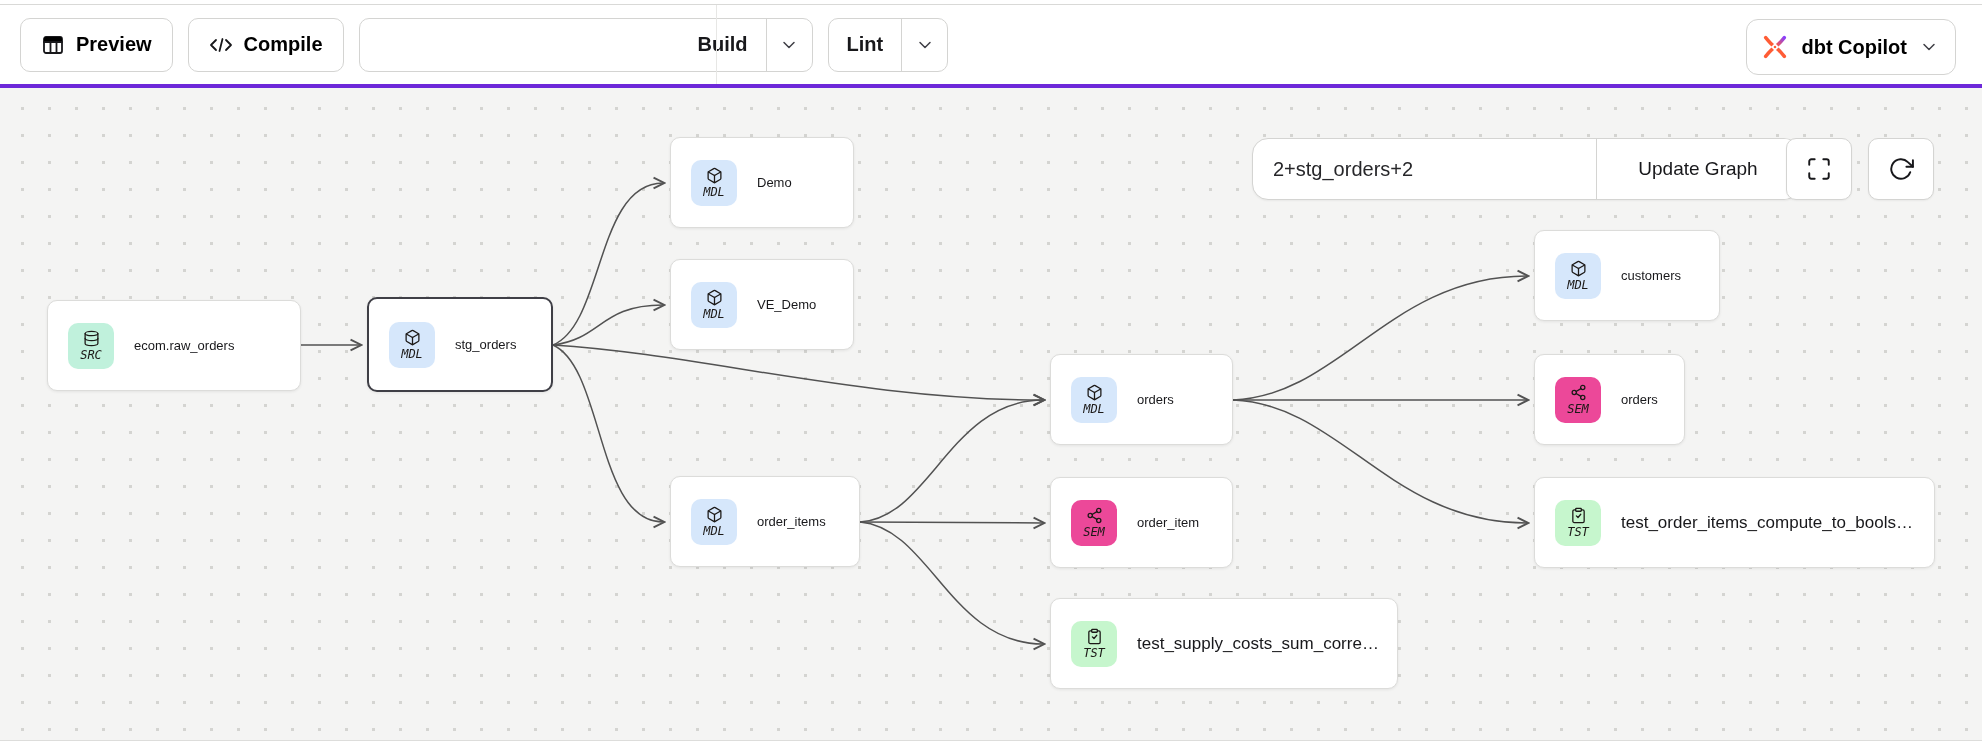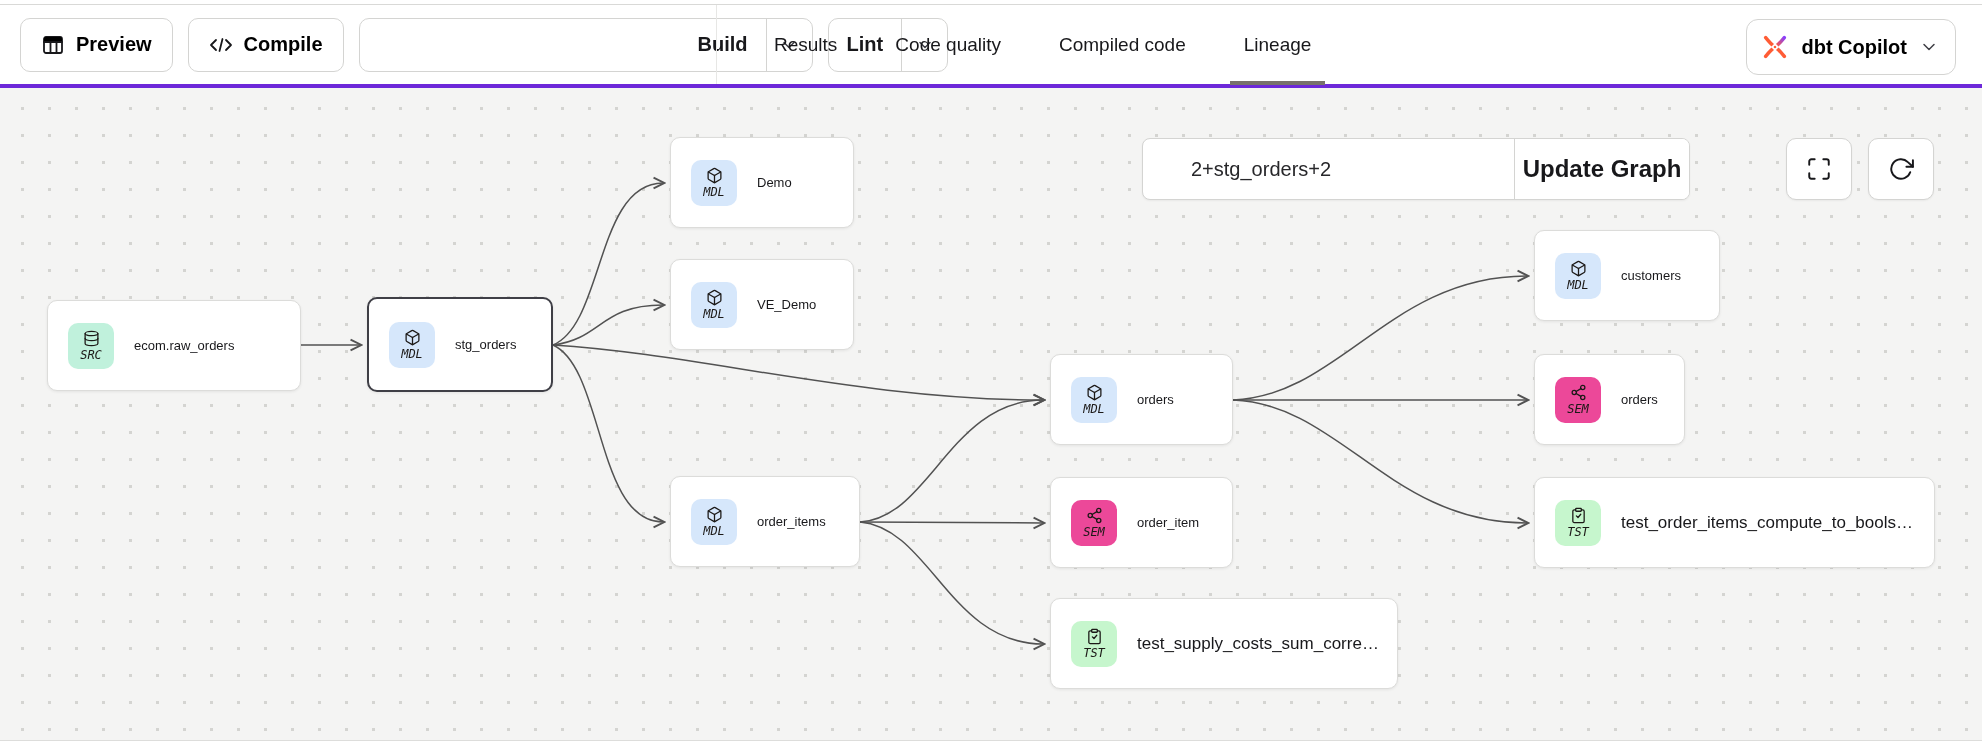--- a/index.html
+++ b/index.html
@@ -40,27 +40,27 @@
            display:flex; flex-direction:column; align-items:center; justify-content:center; gap:2px; }
   .badge svg { width:17px; height:17px; stroke:#1c1917; }
   .btxt { font-family:"DejaVu Sans Mono", monospace; font-size:12px; font-weight:500; color:#1c1917; line-height:1;font-style:italic; }
   .badge--src { background:#c0f1dc; }
   .badge--mdl { background:#d6e7fb; }
   .badge--sem { background:#ec4899;text-align:center; }
   .badge--tst { background:#c6f6cd; }
   .nlabel { font-size:13px; color:#18181b; white-space:nowrap; overflow:hidden; text-overflow:ellipsis; }
 
   
-  .selector-group { position:absolute; left:1142px; top:50px; width:548px; height:62px; background:#fff;
-                    border:1px solid #d4d4d2; border-radius:8px; display:flex; overflow:hidden;
-                    box-shadow:0 1px 2px rgba(0,0,0,.05);padding-left:28px; }
+  .selector-group { position:absolute; left:1252px; top:50px; width:548px; height:62px; background:#fff;
+                    border:1px solid #d4d4d2; border-radius:16px; display:flex; overflow:hidden;
+                    box-shadow:0 1px 2px rgba(0,0,0,.05); }
   .selector-input { width:344px; height:100%; border:none; outline:none; background:transparent;
                     border-right:1px solid #d4d4d2; padding:0 20px; font-size:20px; color:#27272a;
                     font-family:"Liberation Sans", sans-serif; }
-  .update-btn { flex:1; background:#fff; border:none; font-size:24px; font-weight:700; color:#18181b;
+  .update-btn { flex:1; background:#fff; border:none; font-size:19px; font-weight:400; color:#18181b;
                 font-family:"Liberation Sans", sans-serif; cursor:pointer; }
   .icon-btn { position:absolute; top:50px; width:66px; height:62px; background:#fff; border:1px solid #d4d4d2;
               border-radius:10px; display:flex; align-items:center; justify-content:center; cursor:pointer;
               box-shadow:0 1px 2px rgba(0,0,0,.05); }
   .icon-btn svg { width:26px; height:26px; stroke:#18181b; }
   #btn-fullscreen { left:1786px; }
   #btn-refresh { left:1868px; }
 
   .bottom-strip { height:8px; background:#fff; border-top:1px solid #dddddb; }
 
@@ -173,34 +173,20 @@
       <div class="chev">
         <svg class="ic">
             <use href="#i-chev"></use>
           </svg>
       </div>
     </div>
   </div>
 
   <div class="header-divider"></div>
 
-  <div class="tabs">
-    <div class="tab">
-        <span>Results</span>
-      </div>
-    <div class="tab">
-        <span>Code quality</span>
-      </div>
-    <div class="tab">
-        <span>Compiled code</span>
-      </div>
-    <div class="tab tab--active">
-        <span>Lineage</span>
-      </div>
-  </div>
 
   <button class="copilot">
     <svg class="logo">
         <use href="#i-copilot"></use>
       </svg>
     <span>dbt Copilot</span>
     <svg class="ic chev-ic">
         <use href="#i-chev"></use>
       </svg>
   </button>

